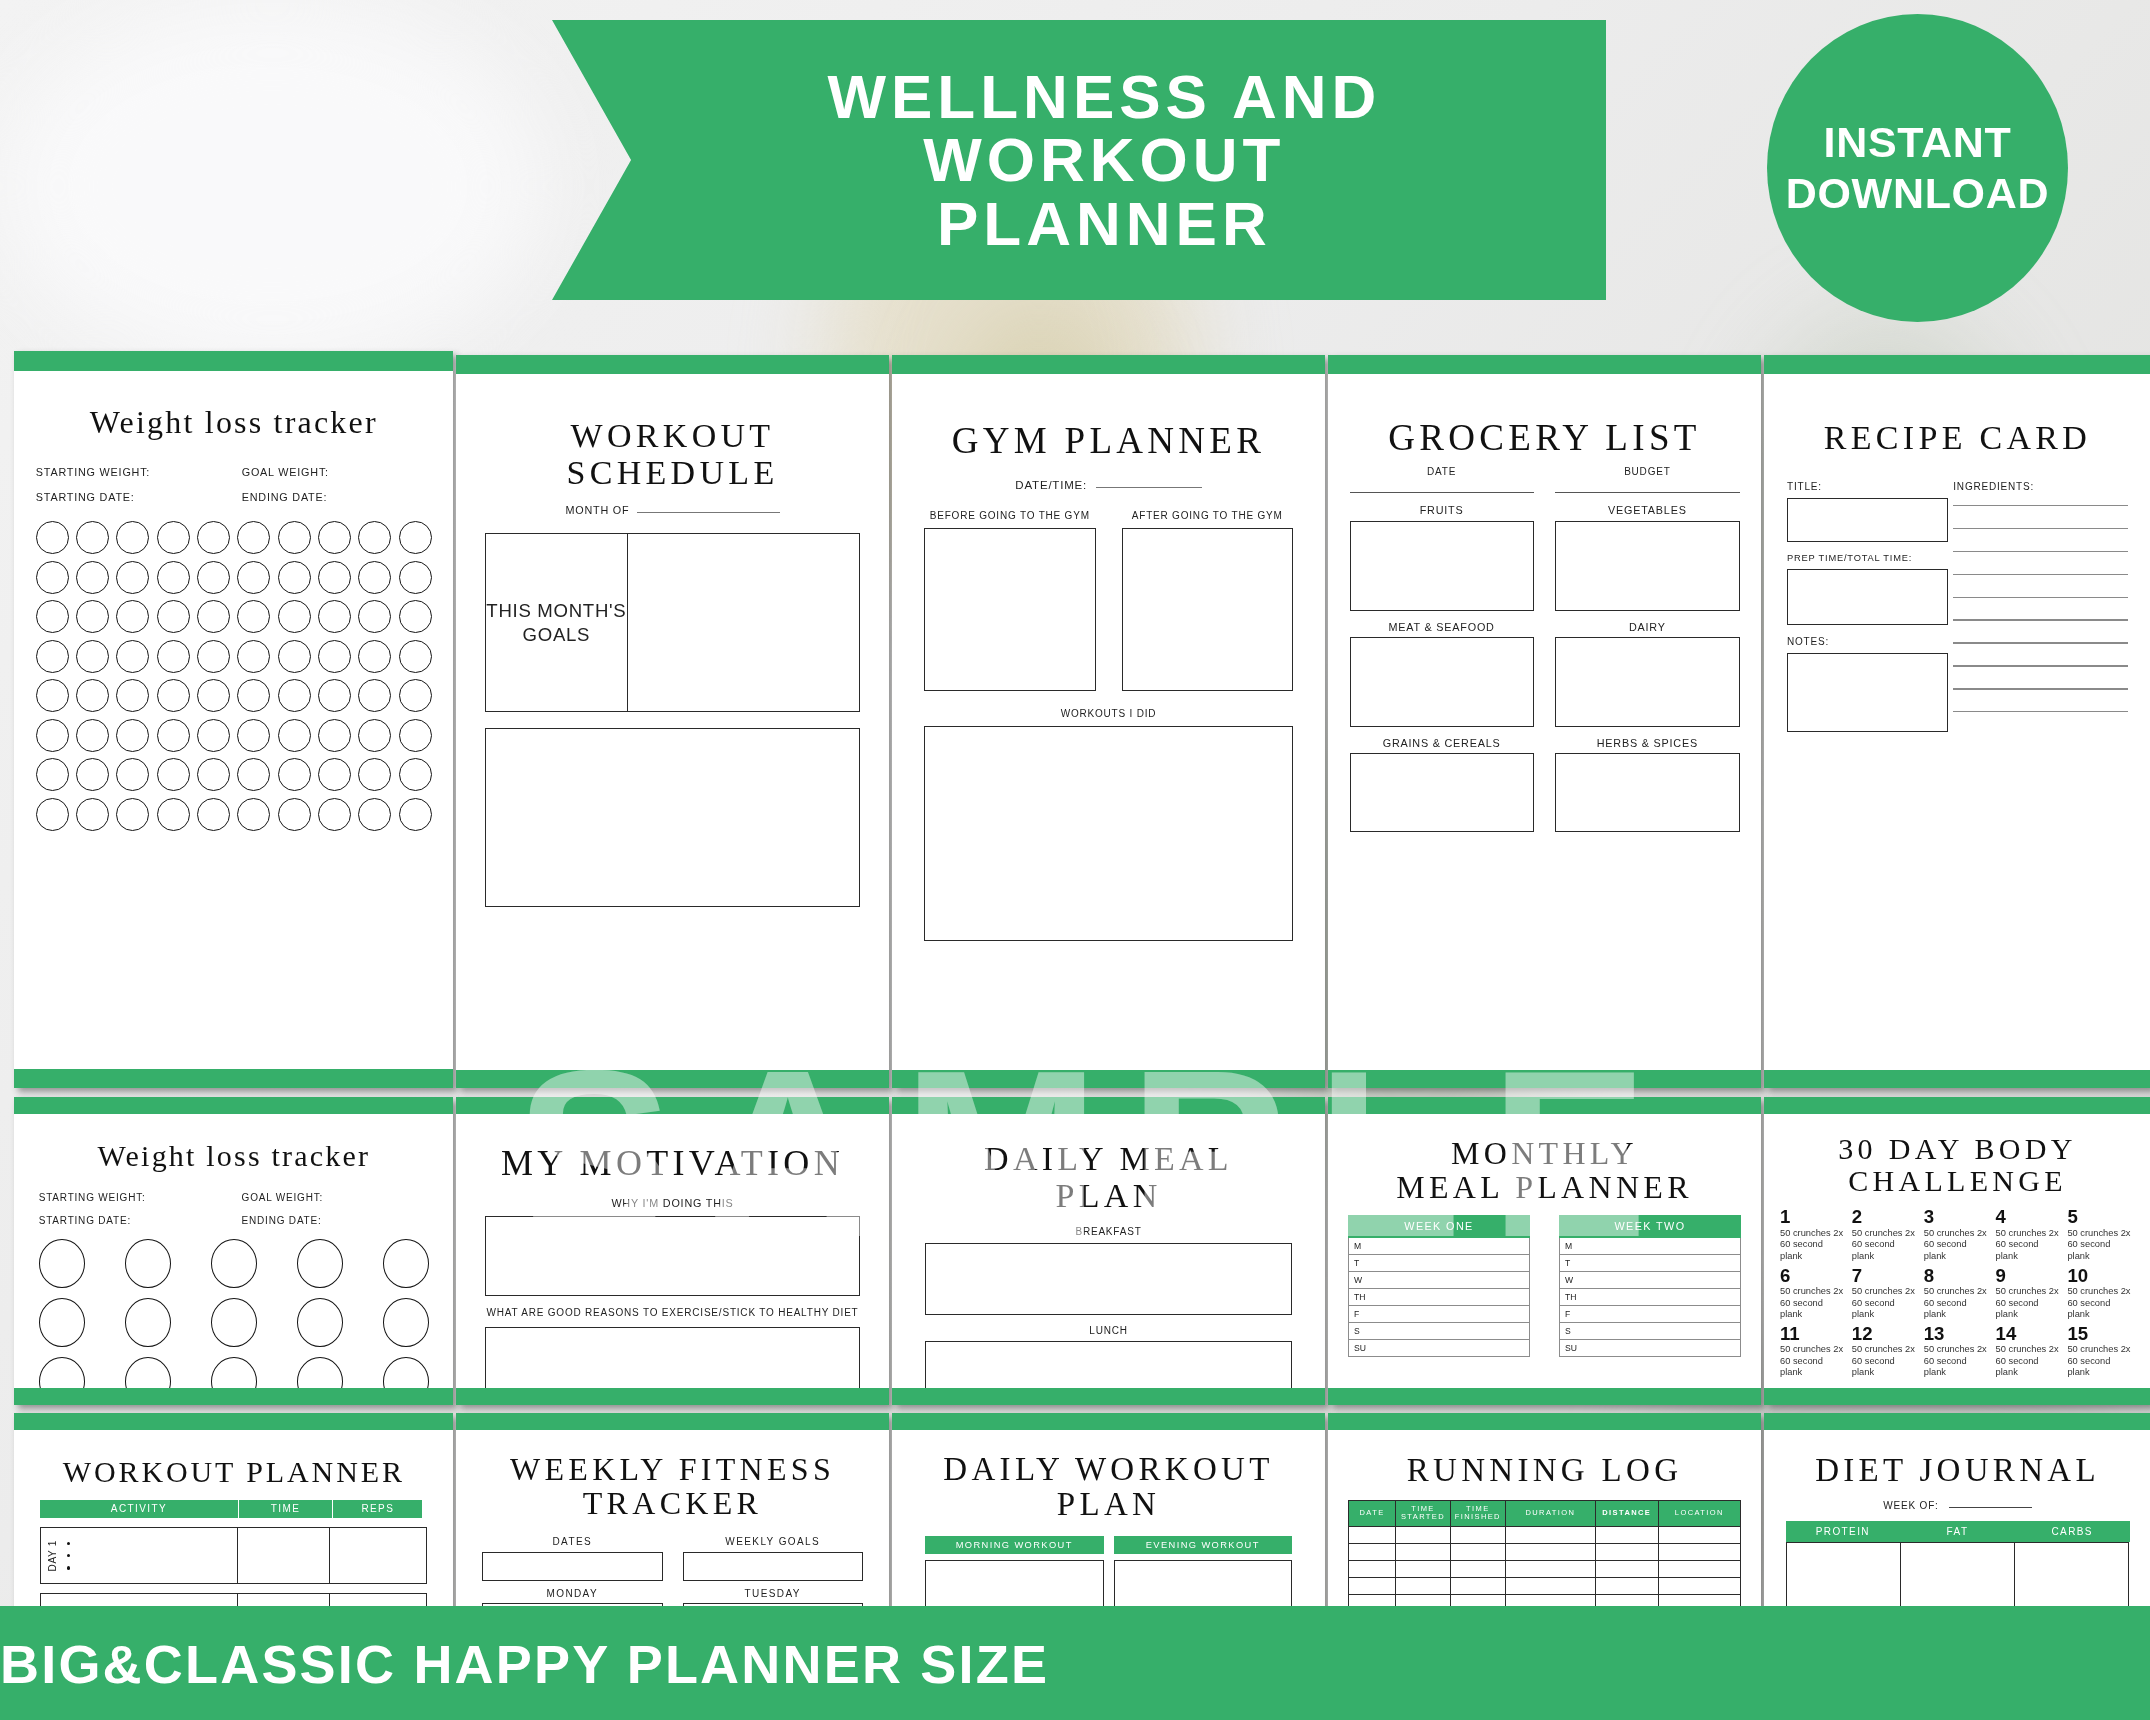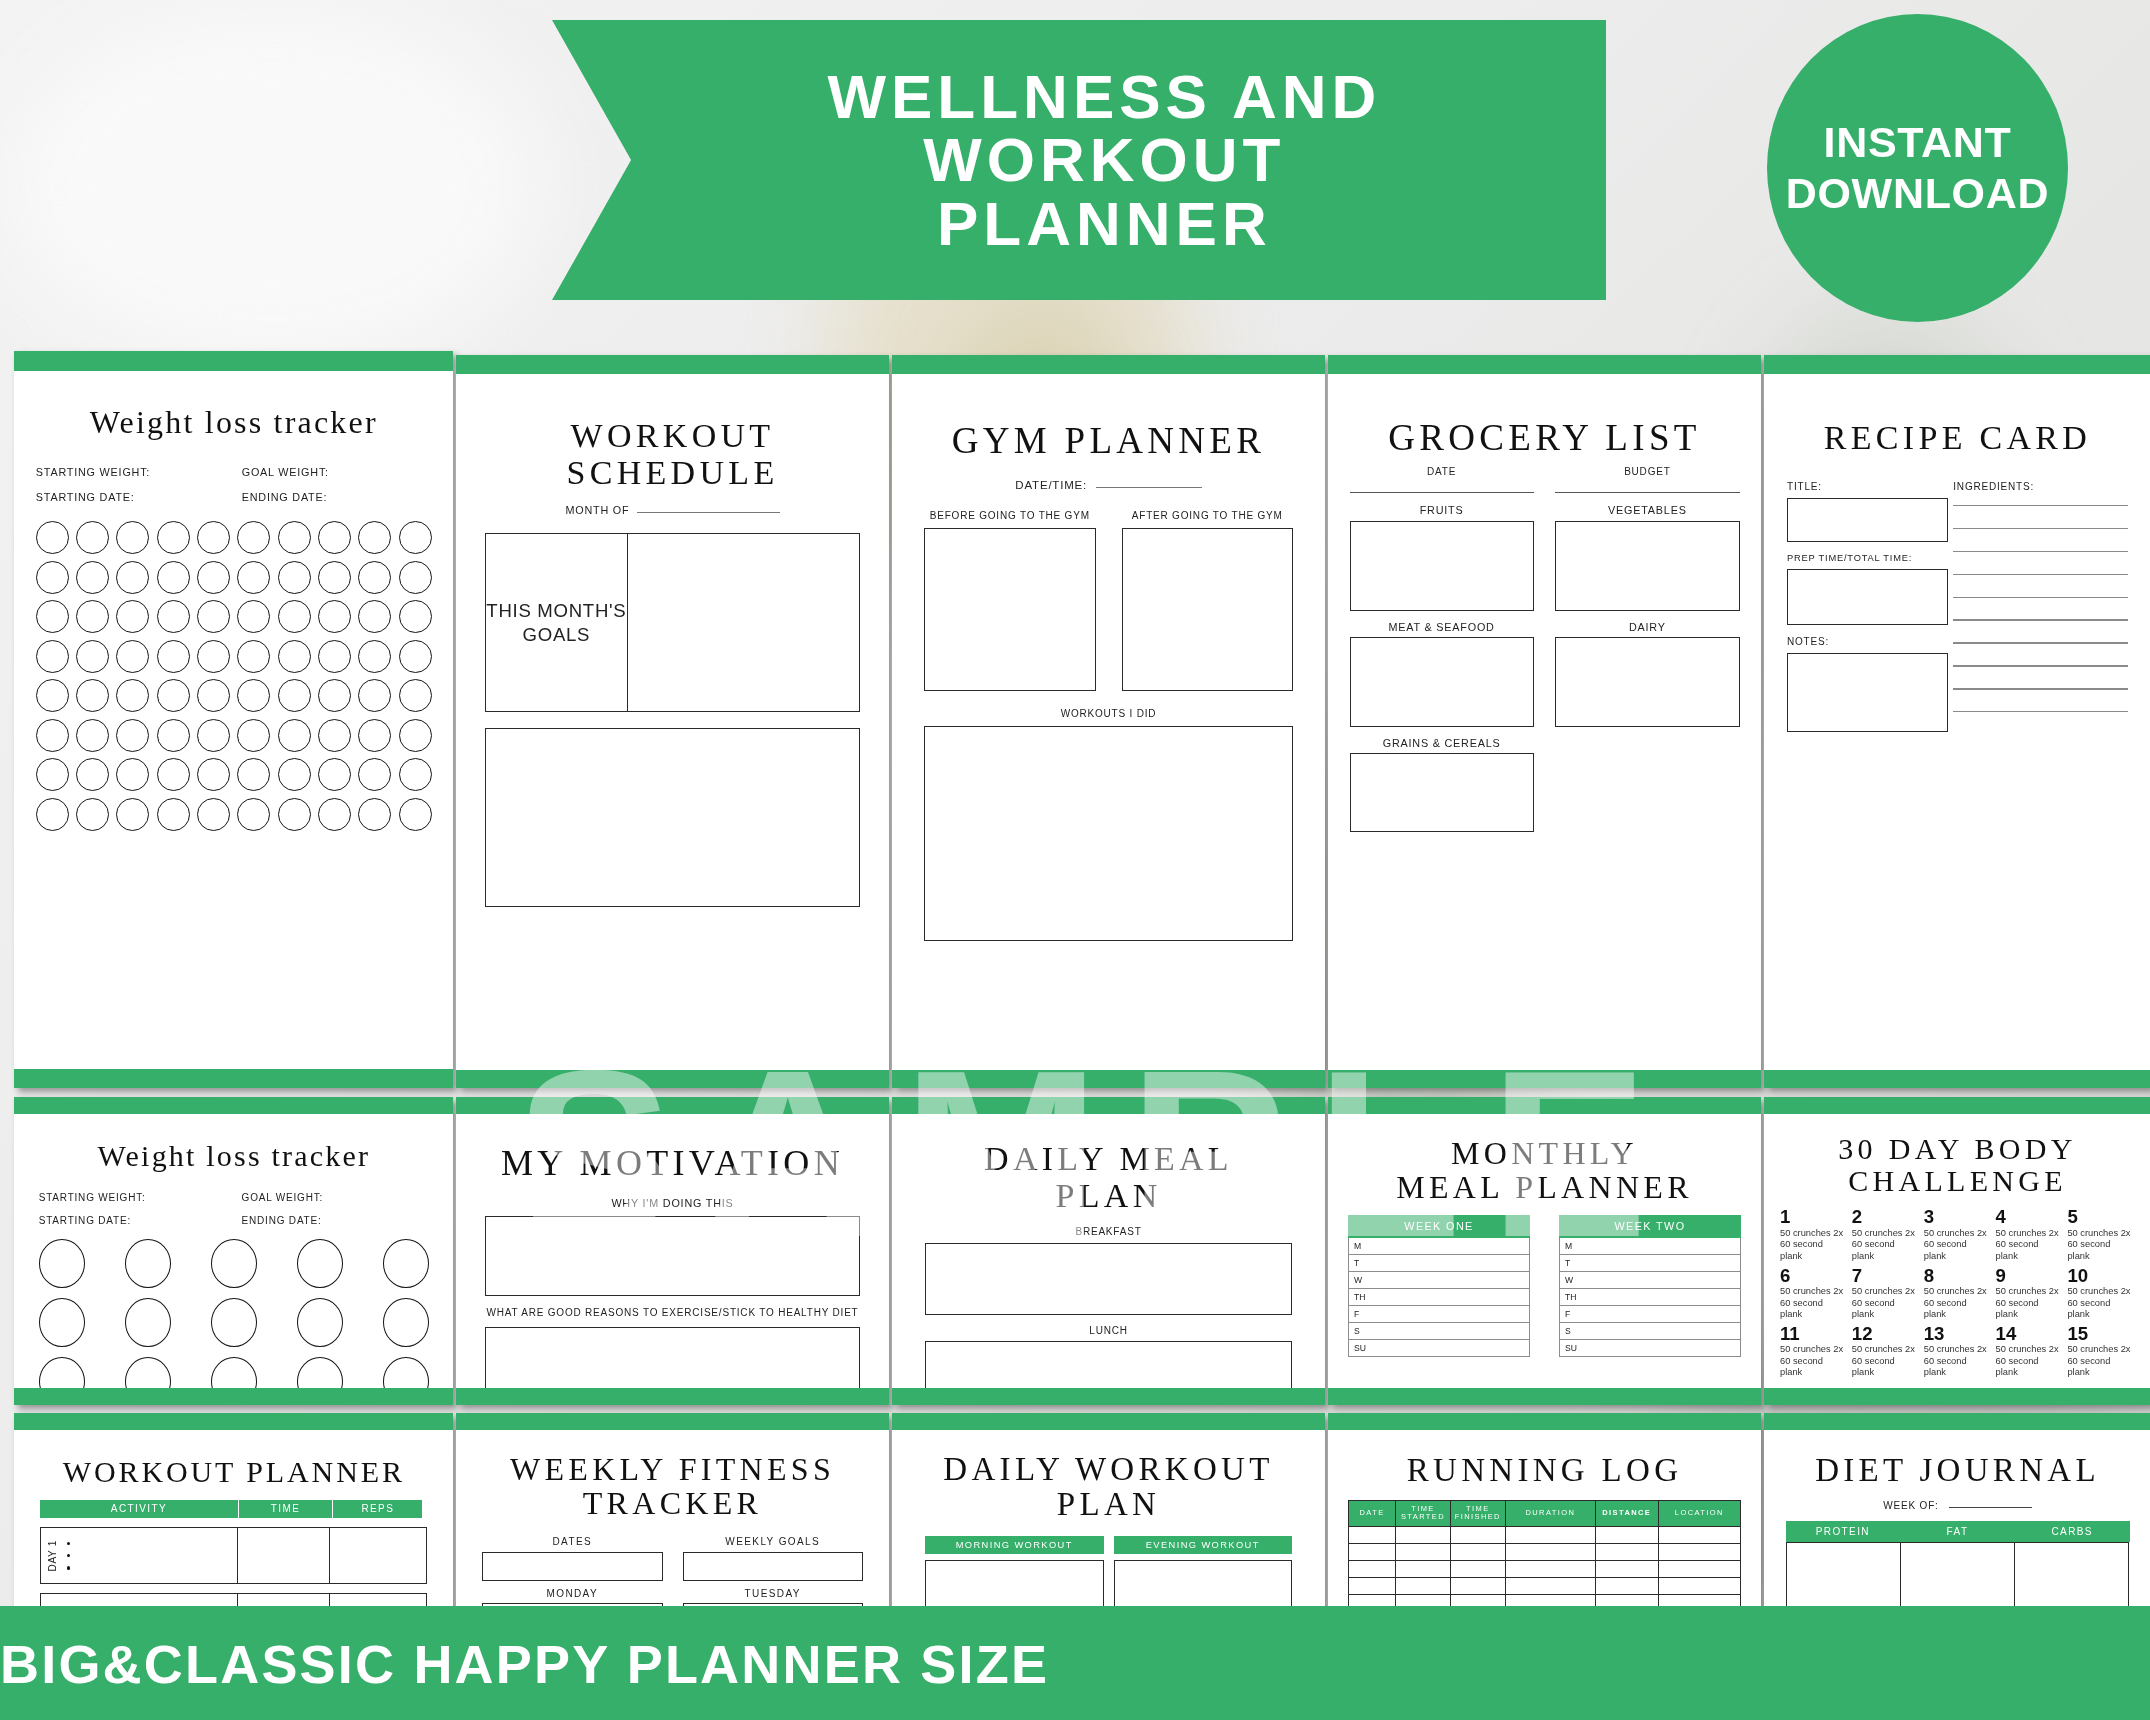--- a/index.html
+++ b/index.html
@@ -320,20 +320,24 @@
           <div>
             <div class="lbl" style="font-size: 10.8px; text-align: center; margin-top: 4.3px;">MEAT &amp; SEAFOOD</div>
             <div class="box" style="height: 90px; margin-top: 4.3px;"></div>
           </div>
           <div>
             <div class="lbl" style="font-size: 10.8px; text-align: center; margin-top: 4.3px;">DAIRY</div>
             <div class="box" style="height: 90px; margin-top: 4.3px;"></div>
           </div>
           <div>
             <div class="lbl" style="font-size: 10.8px; text-align: center; margin-top: 4.3px;">GRAINS &amp; CEREALS</div>
+            <div class="box" style="height: 79px; margin-top: 4.3px;"></div>
+          </div>
+          <div>
+            <div class="lbl" style="font-size: 10.8px; text-align: center; margin-top: 4.3px;">HERBS &amp; SPICES</div>
             <div class="box" style="height: 79px; margin-top: 4.3px;"></div>
           </div>
         </div>
     </div>
     <div class="bar-bottom" style="height:18.6px;"></div>
   </div>
 
   <div class="page" style="left:1764px; top:4.3px; width:387px; height:733px;">
     <div class="bar-top" style="height:18.6px;"></div>
     <div class="page-body" style="padding:0 23px;">

